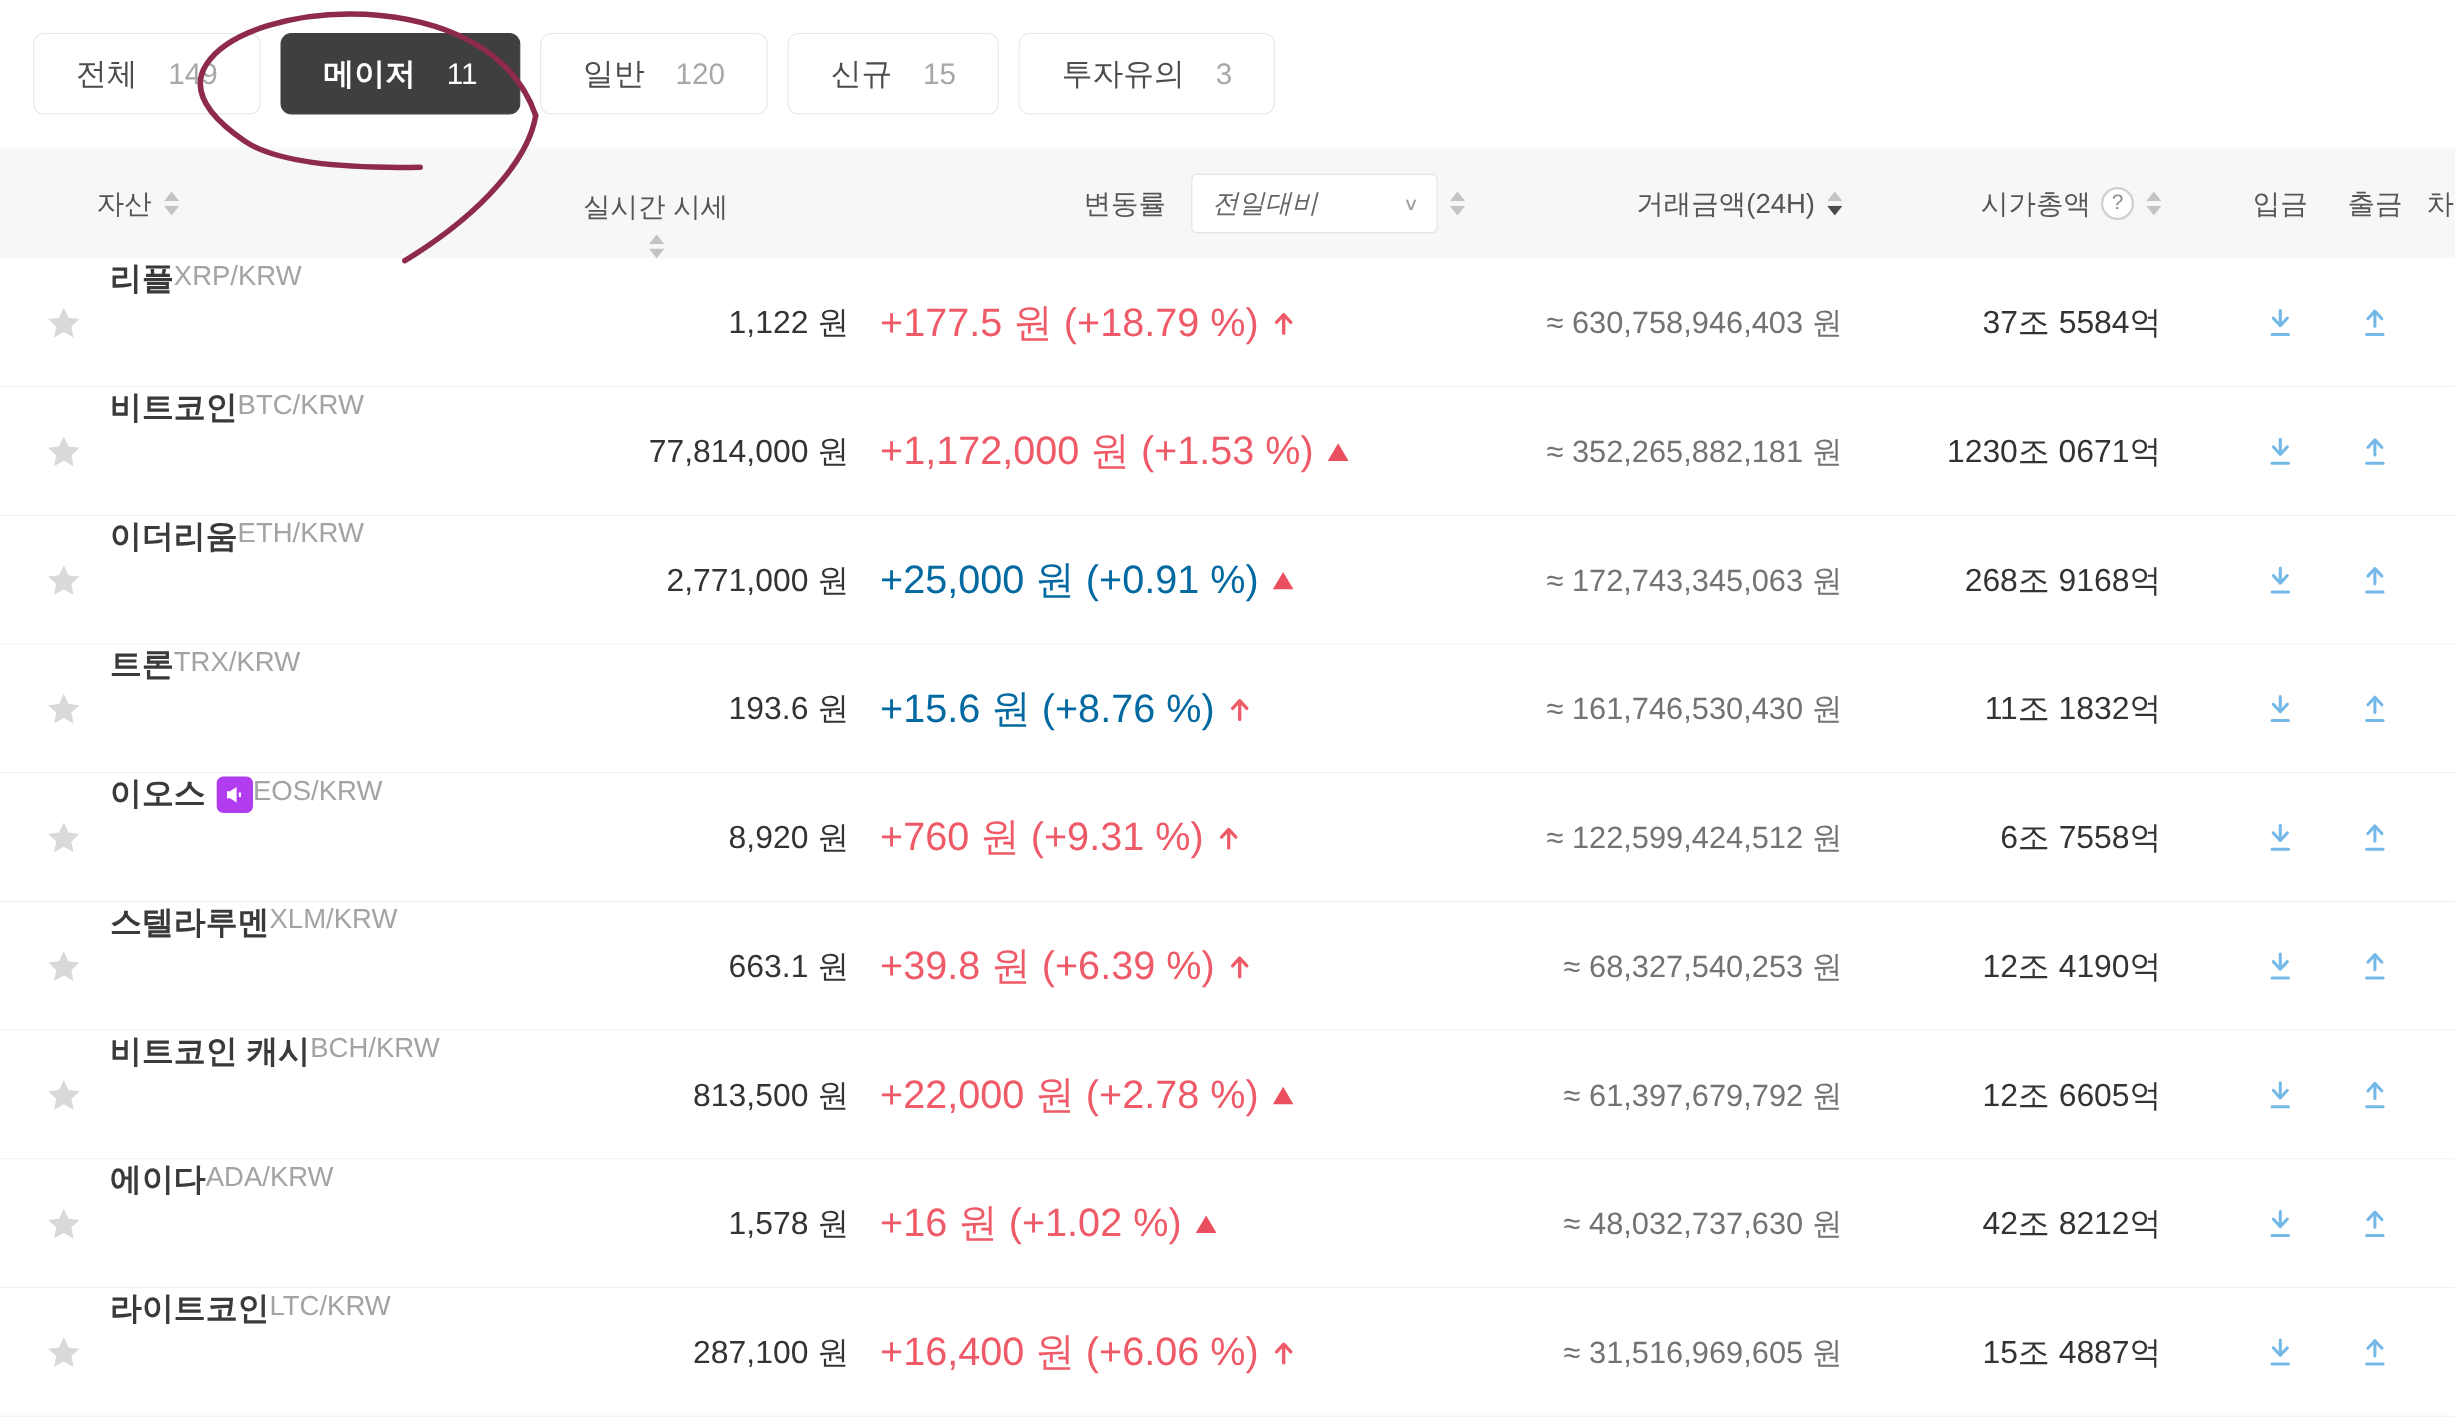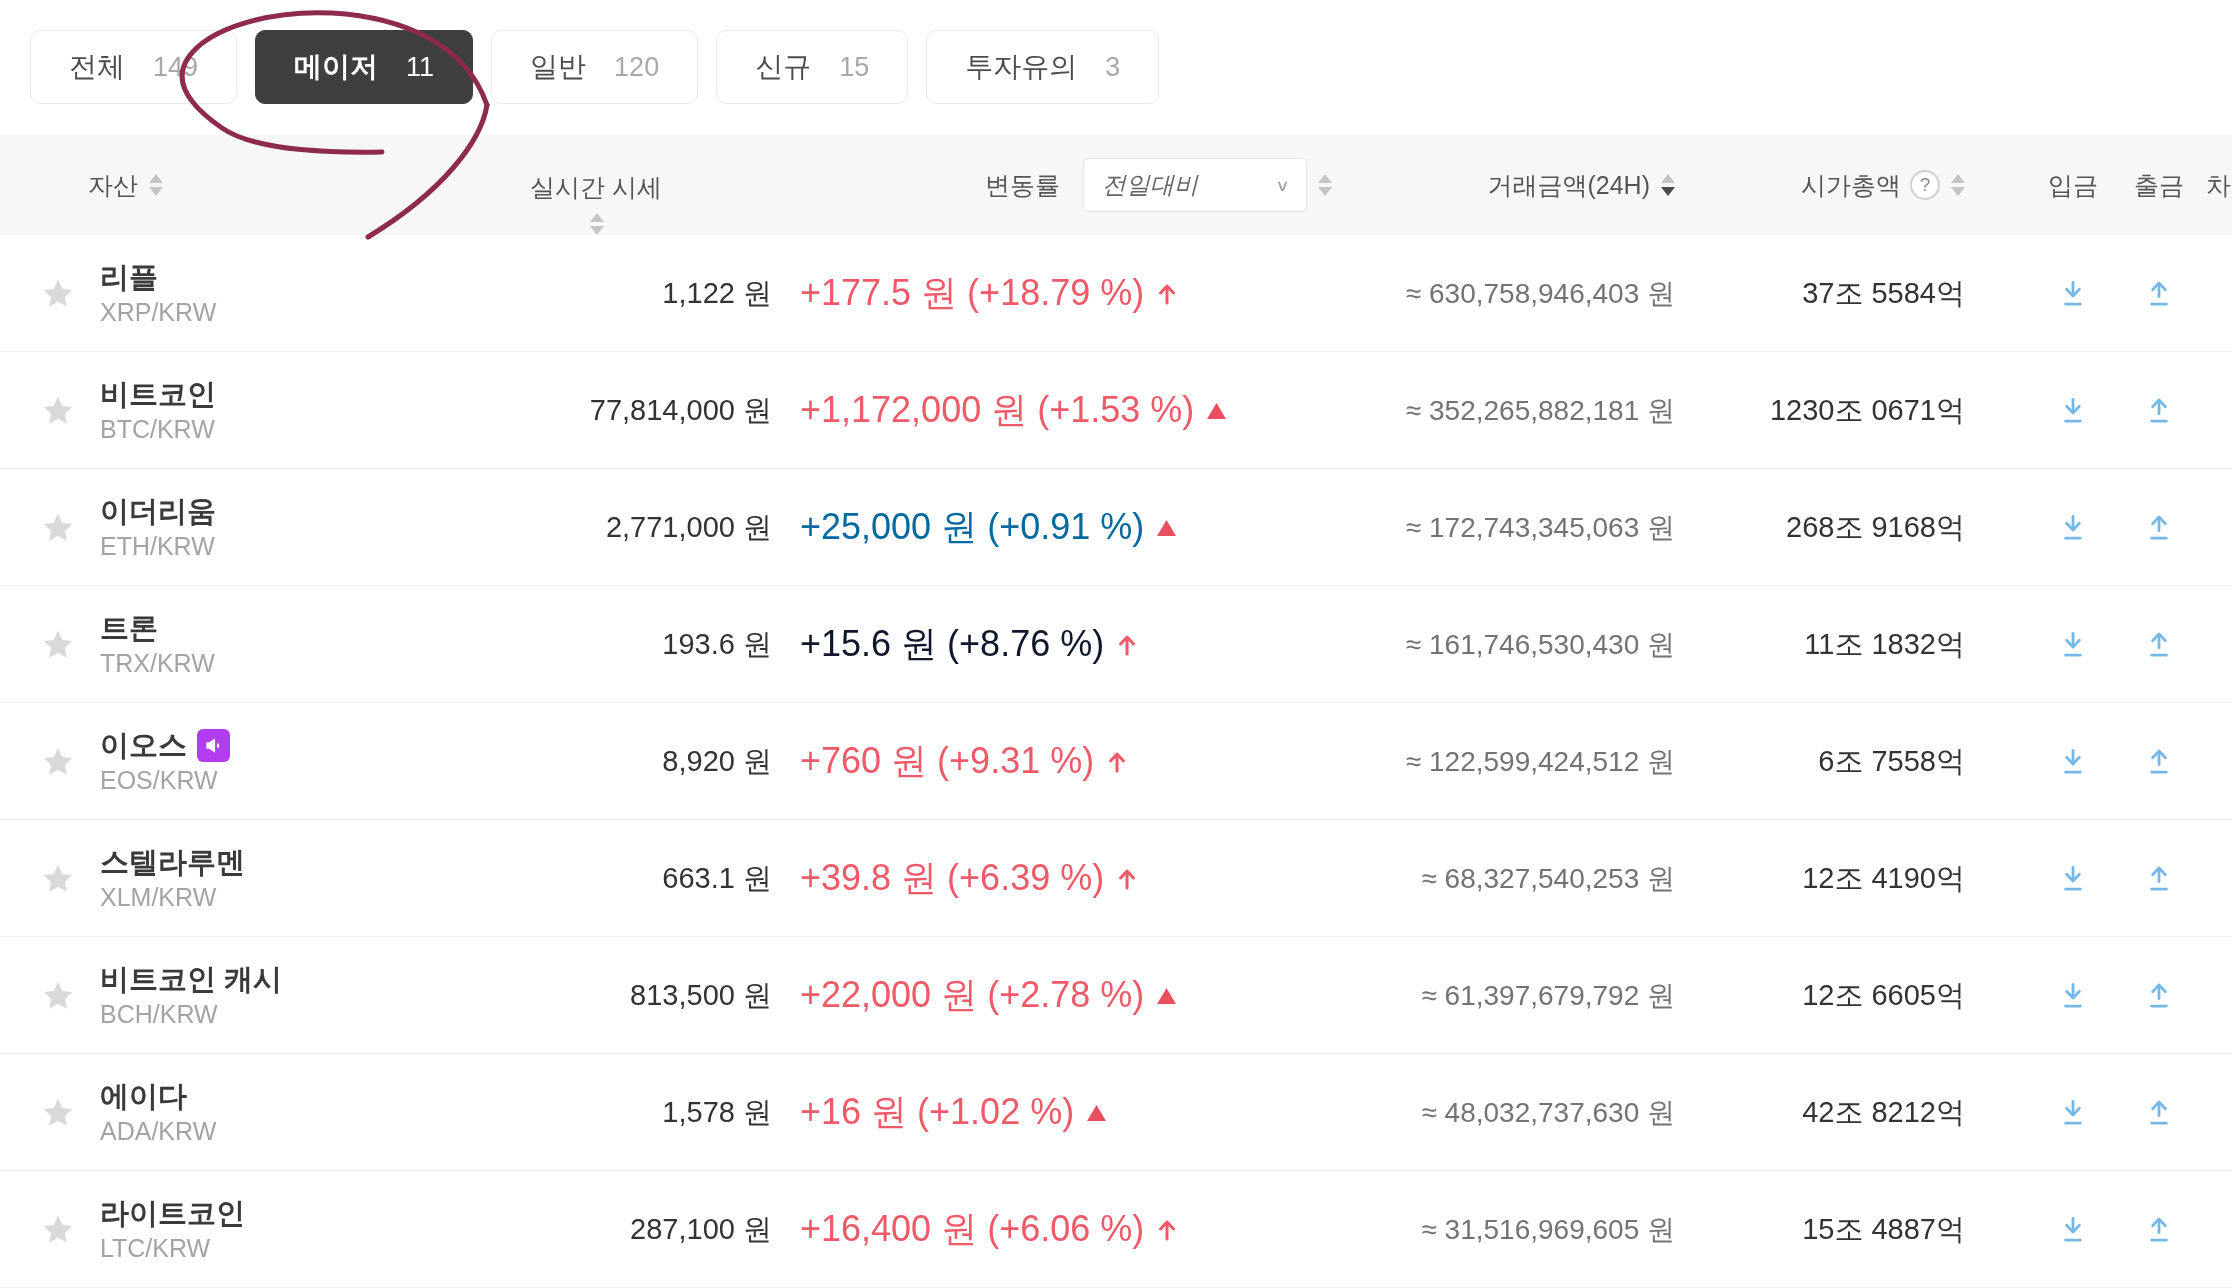--- a/index.html
+++ b/index.html
@@ -40,21 +40,21 @@
   .dropdown .chev { color:#a0a0a0; font-size:20px; transform:scaleY(.8); }
   .qmark { width:30px; height:30px; border:2px solid #cfcfcf; border-radius:50%;
            display:inline-flex; align-items:center; justify-content:center;
            font-size:19px; color:#8a8a8a; background:#fff; }
 
   
   .tbody { position:absolute; left:0; top:235px; width:2232px; }
   .row { position:relative; width:2232px; height:117px; border-bottom:1px solid #efefef; background:#fff; }
   .cell { position:absolute; top:0; height:117px; display:flex; align-items:center; }
   .c-star { left:36px; width:44px; justify-content:center; cursor:pointer; }
-  .c-name { left:100px; flex-direction:column; align-items:flex-start; justify-content:center; }
+  .c-name { left:100px; flex-direction:row; align-items:flex-start; justify-content:center; }
   .name-line { display:flex; align-items:center; gap:10px; font-size:29px; font-weight:600; color:#3a3a3a; line-height:38px; }
   .pair { font-size:25px; color:#a3a3a3; line-height:33px; }
   .c-price  { left:420px;  width:352px; justify-content:flex-end; font-size:29px; color:#333; }
   .c-change { left:800px;  width:500px; justify-content:flex-start; gap:13px; font-size:36px; }
   .c-volume { left:1330px; width:345px; justify-content:flex-end; font-size:28px; color:#737373; }
   .c-mcap   { left:1660px; width:305px; justify-content:flex-end; font-size:29px; color:#333; }
   .c-deposit  { left:2038px; width:70px; justify-content:center; cursor:pointer; }
   .c-withdraw { left:2124px; width:70px; justify-content:center; cursor:pointer; }
   .badge { display:inline-flex; align-items:center; justify-content:center;
            width:33px; height:33px; border-radius:6px; }
@@ -287,21 +287,21 @@
           </svg>
         </div>
         <div class="cell c-name">
           <span class="name-line">
             <span>트론</span>
           </span>
           <span class="pair">TRX/KRW</span>
         </div>
         <div class="cell c-price">193.6 원</div>
         <div class="cell c-change">
-          <span style="color:#0f172a">+15.6 원 (+8.76 %)</span>
+          <span style="color:#0369a1">+15.6 원 (+8.76 %)</span>
           <span style="display:inline-flex">
             <svg width="20" height="22" viewBox="0 0 20 22" fill="none" stroke="#ee5a68" stroke-width="3" stroke-linecap="round" stroke-linejoin="round">
               <path d="M10 20V4"></path>
               <path d="M3.5 10L10 3l6.5 7"></path>
             </svg>
           </span>
         </div>
         <div class="cell c-volume">≈ 161,746,530,430 원</div>
         <div class="cell c-mcap">11조 1832억</div>
         <div class="cell c-deposit">

